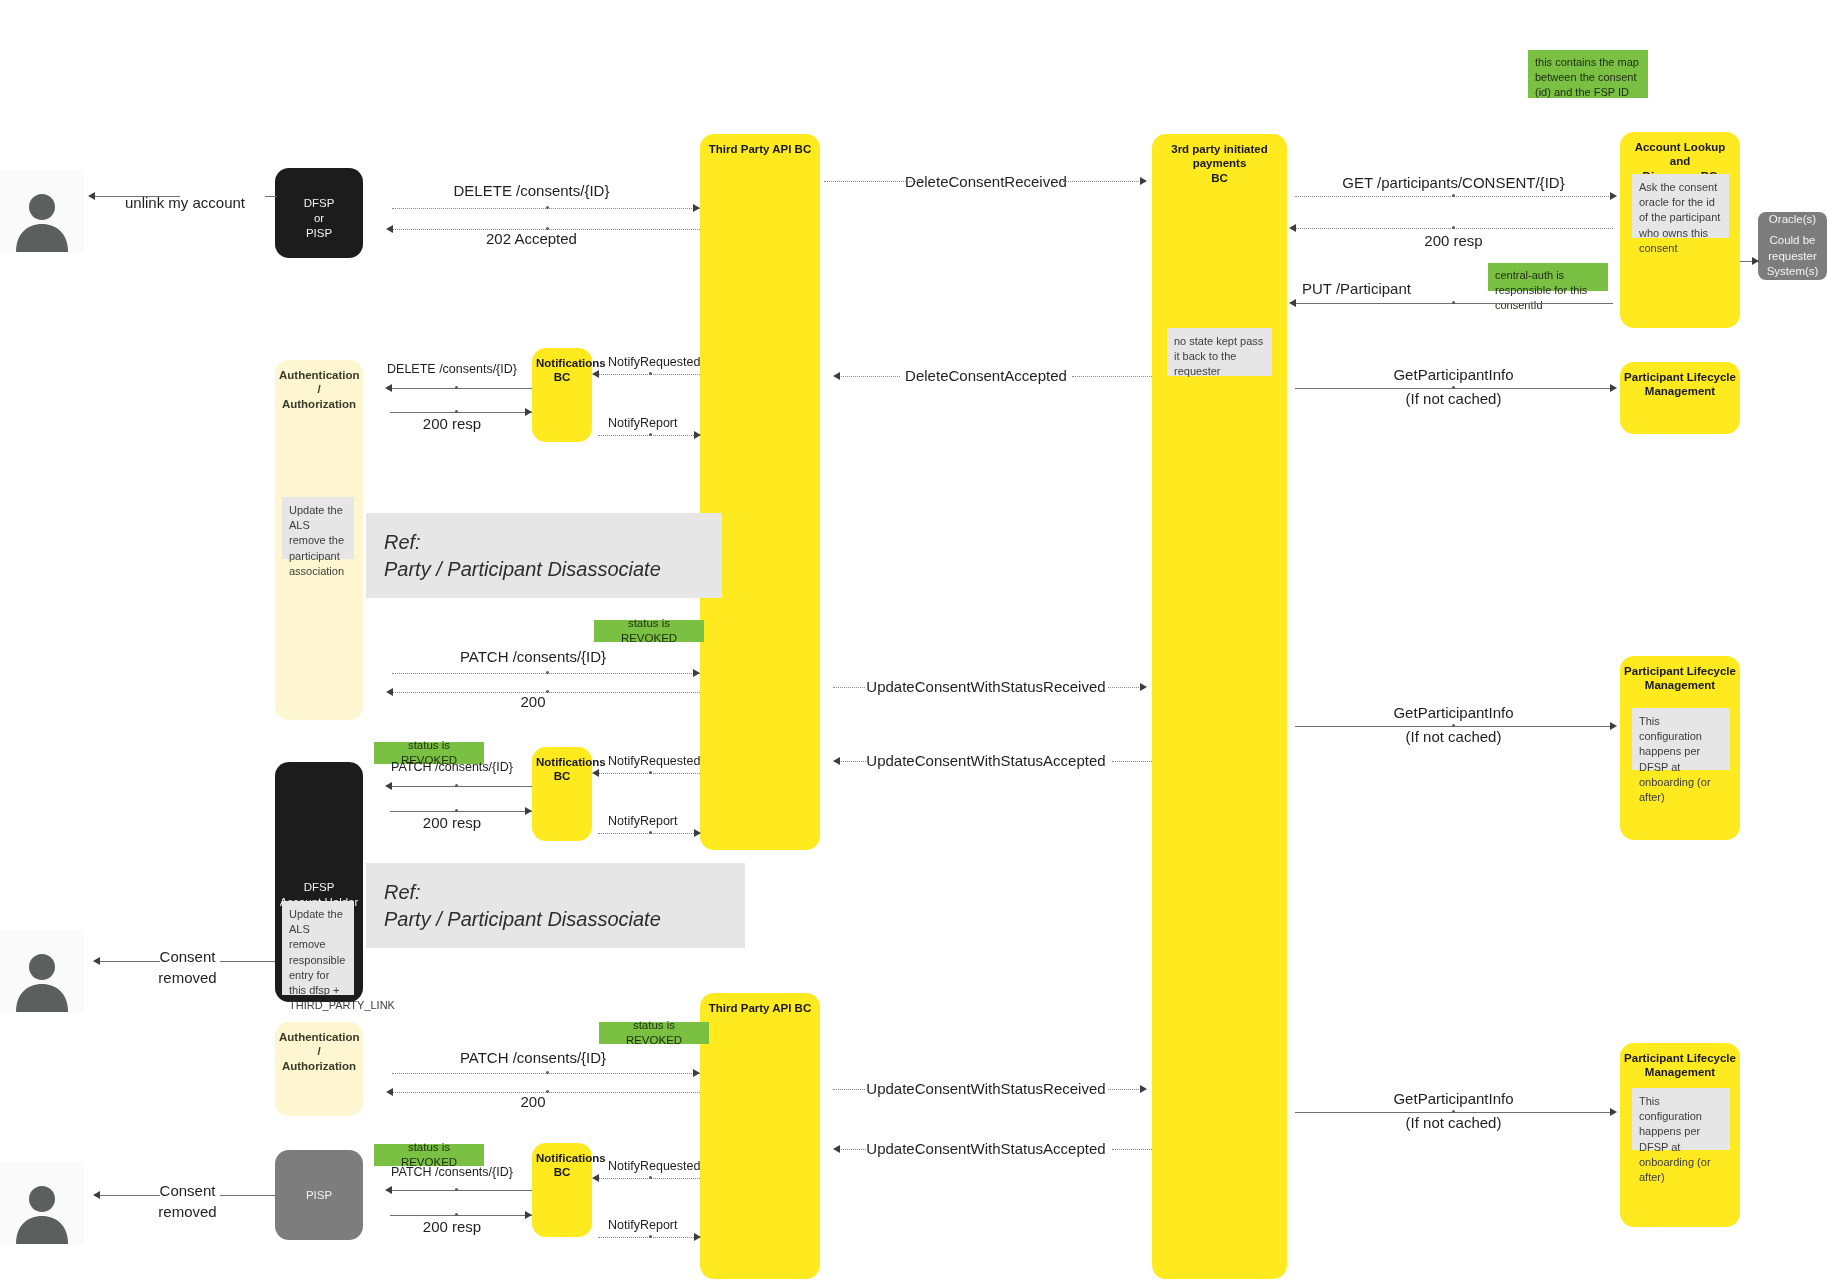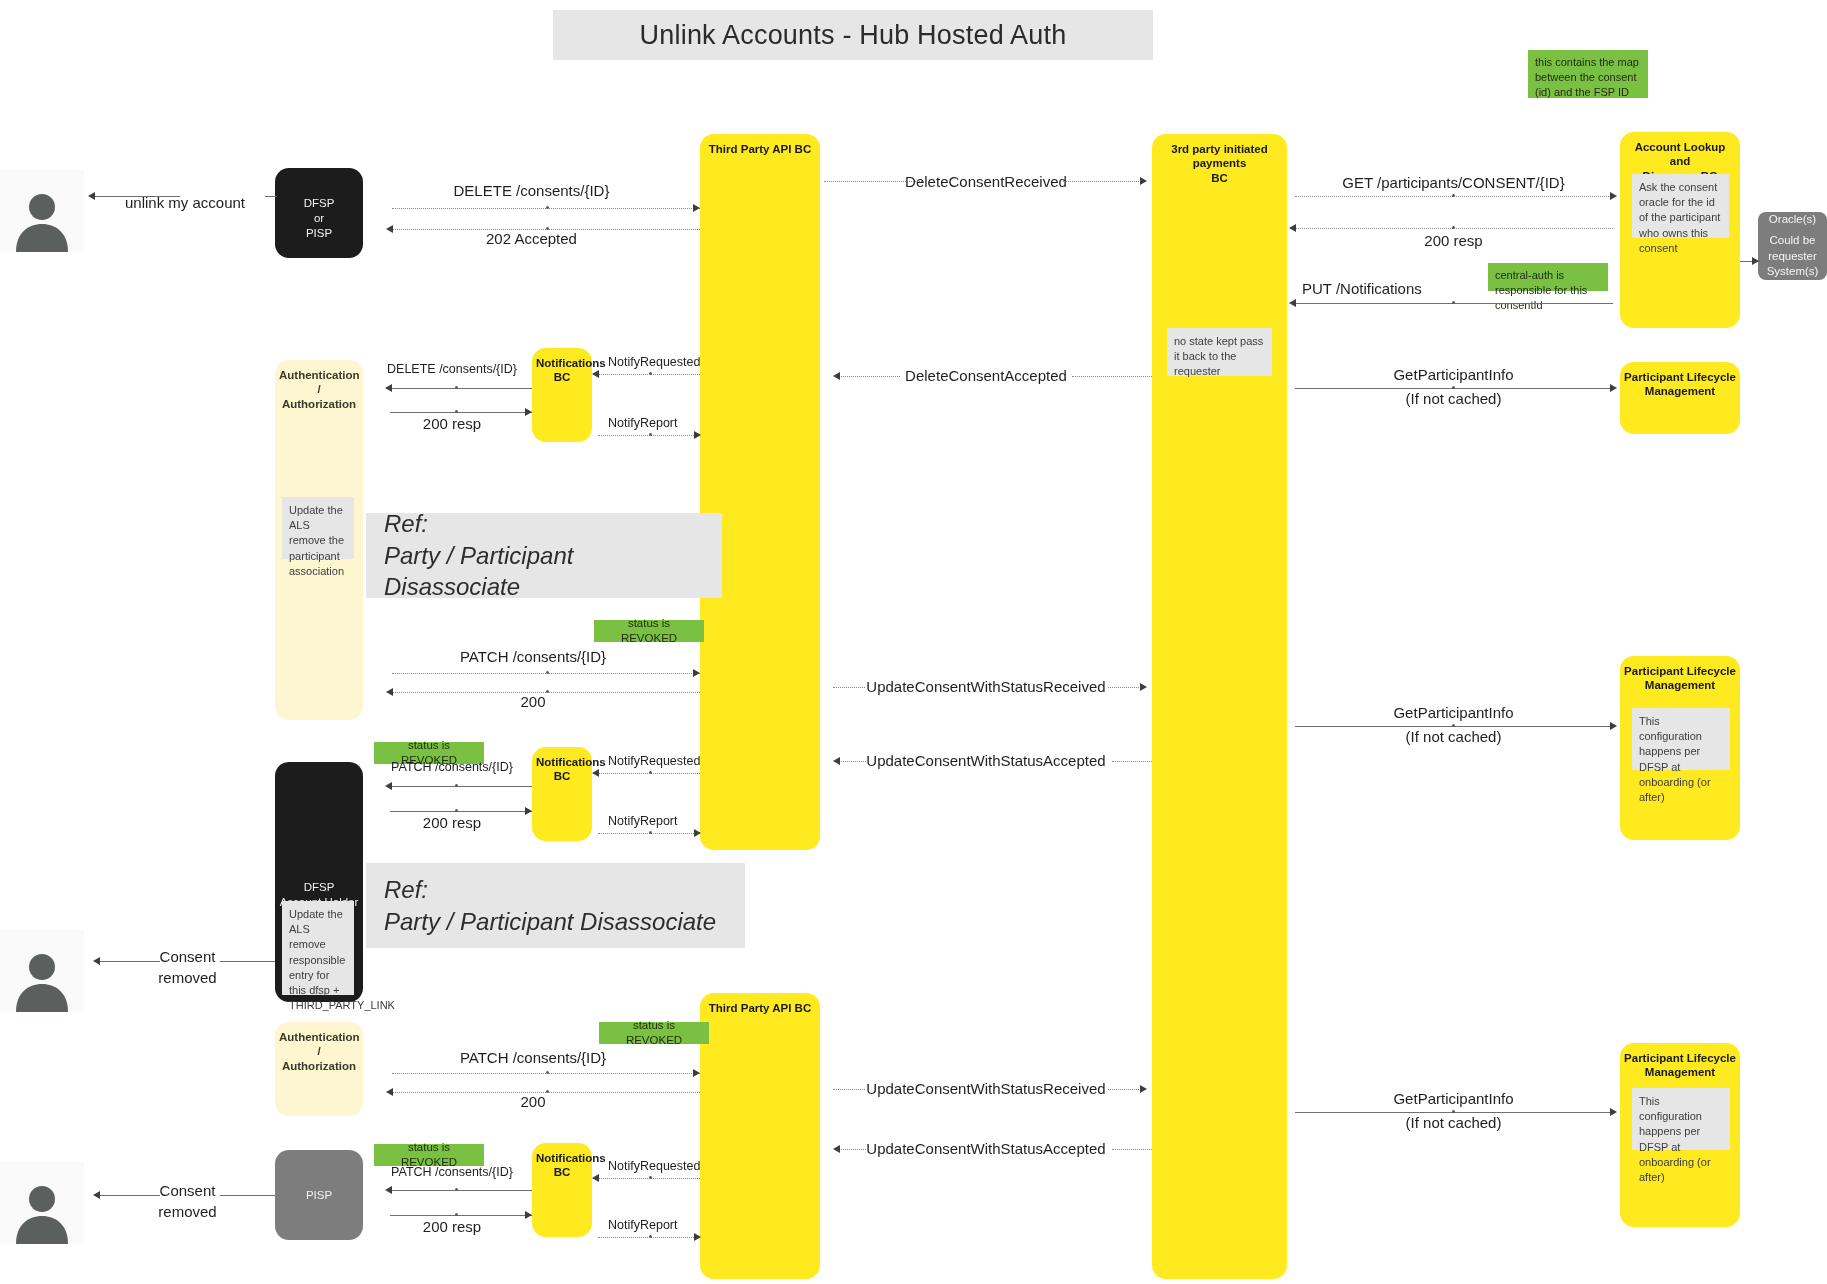--- a/index.html
+++ b/index.html
@@ -47,21 +47,21 @@
   }
   .tag-green{
     background:#7ac143;color:#22300f;
     font-size:11.5px;line-height:1.3;padding:4px 7px;
     display:flex;align-items:center;justify-content:center;text-align:center;
   }
 
   
   .refbox{
     background:#e6e6e6;color:#2d2d2d;
-    font-style:italic;font-size:24px;line-height:1.33;
+    font-style:italic;font-size:20px;line-height:1.33;
     padding:16px 18px;display:flex;flex-direction:column;justify-content:center;
   }
   .msg-label{
     position:absolute;left:0;right:0;text-align:center;
     font-size:15px;color:#1f1f1f;line-height:1.25;white-space:nowrap;
   }
   .msg-label.small{font-size:12.5px;}
   .line{
     position:absolute;height:0;border-top:1px solid #6f6f6f;
   }
@@ -87,21 +87,20 @@
     background:#7d7d7d;border-radius:8px;color:#f5f5f5;
     font-size:11.5px;line-height:1.35;text-align:center;
     display:flex;align-items:center;justify-content:center;padding:4px;
   }
 </style>
 </head>
 <body>
 
 <div id="canvas">
 
-  <div class="abs title-bar" style="left:553px;top:10px;width:600px;height:50px;">Unlink Accounts - Hub Hosted Auth</div>
 
   <div class="abs actor" style="left:0px;top:170px;width:84px;height:82px;">
     <svg width="64" height="64" viewBox="0 0 64 64">
       <circle cx="32" cy="19" r="13" fill="#5b5f5e"></circle>
       <path d="M6 64 C6 45 18 36 32 36 C46 36 58 45 58 64 Z" fill="#5b5f5e"></path>
     </svg>
   </div>
 
   <div class="abs actor" style="left:0px;top:930px;width:84px;height:82px;">
     <svg width="64" height="64" viewBox="0 0 64 64">
@@ -276,21 +275,21 @@
   <div class="abs msg-label" style="left:1287px;top:174px;width:333px;">GET /participants/CONSENT/{ID}</div>
   <div class="abs line dotted" style="left:1295px;top:196px;width:318px;"></div>
   <div class="abs tickdot" style="left:1452px;top:194px;"></div>
   <div class="abs arrow-r" style="left:1610px;top:192px;"></div>
 
   <div class="abs line dotted" style="left:1295px;top:228px;width:318px;"></div>
   <div class="abs tickdot" style="left:1452px;top:226px;"></div>
   <div class="abs arrow-l" style="left:1289px;top:224px;"></div>
   <div class="abs msg-label" style="left:1287px;top:232px;width:333px;">200 resp</div>
 
-  <div class="abs msg-label" style="left:1287px;top:280px;width:200px;text-align:left;padding-left:15px;">PUT /Notifications</div>
+  <div class="abs msg-label" style="left:1287px;top:280px;width:200px;text-align:left;padding-left:15px;">PUT /Participant</div>
   <div class="abs line" style="left:1295px;top:303px;width:318px;"></div>
   <div class="abs tickdot" style="left:1452px;top:301px;"></div>
   <div class="abs arrow-l" style="left:1289px;top:299px;"></div>
 
   <div class="abs msg-label small" style="left:372px;top:362px;width:160px;">DELETE /consents/{ID}</div>
   <div class="abs line" style="left:390px;top:388px;width:142px;"></div>
   <div class="abs tickdot" style="left:455px;top:386px;"></div>
   <div class="abs arrow-l" style="left:385px;top:384px;"></div>
 
   <div class="abs line" style="left:390px;top:412px;width:142px;"></div>

